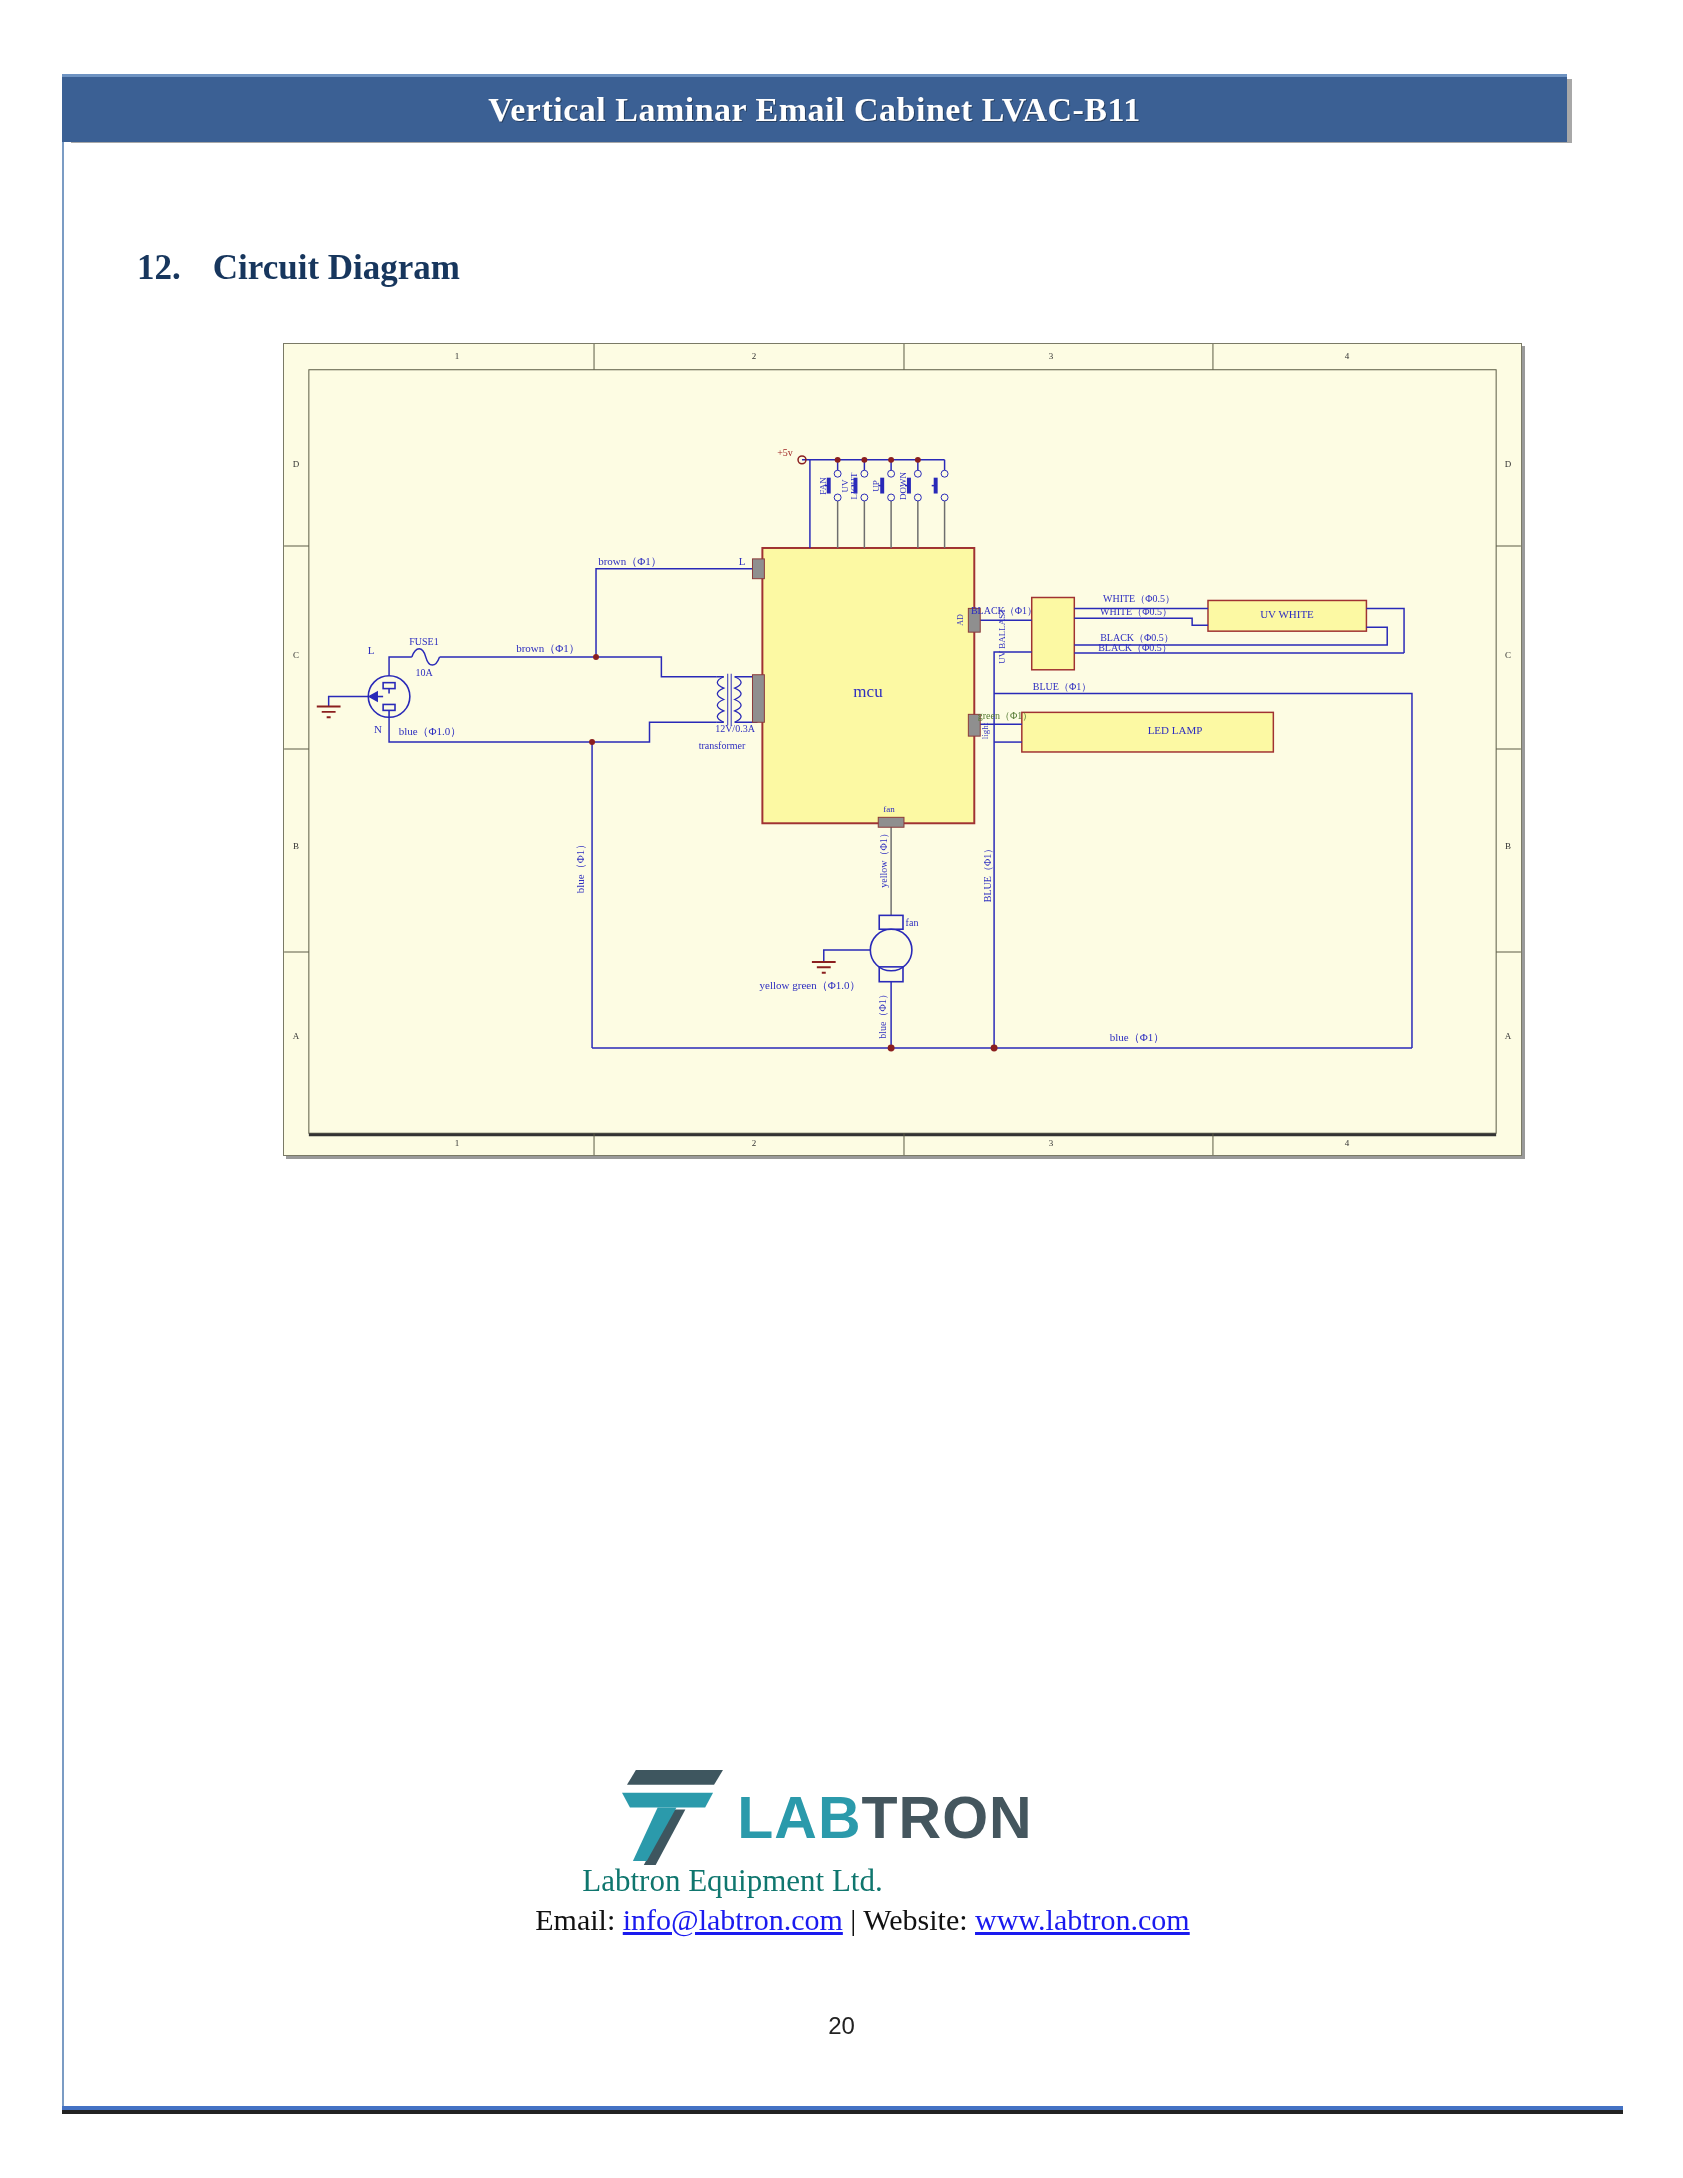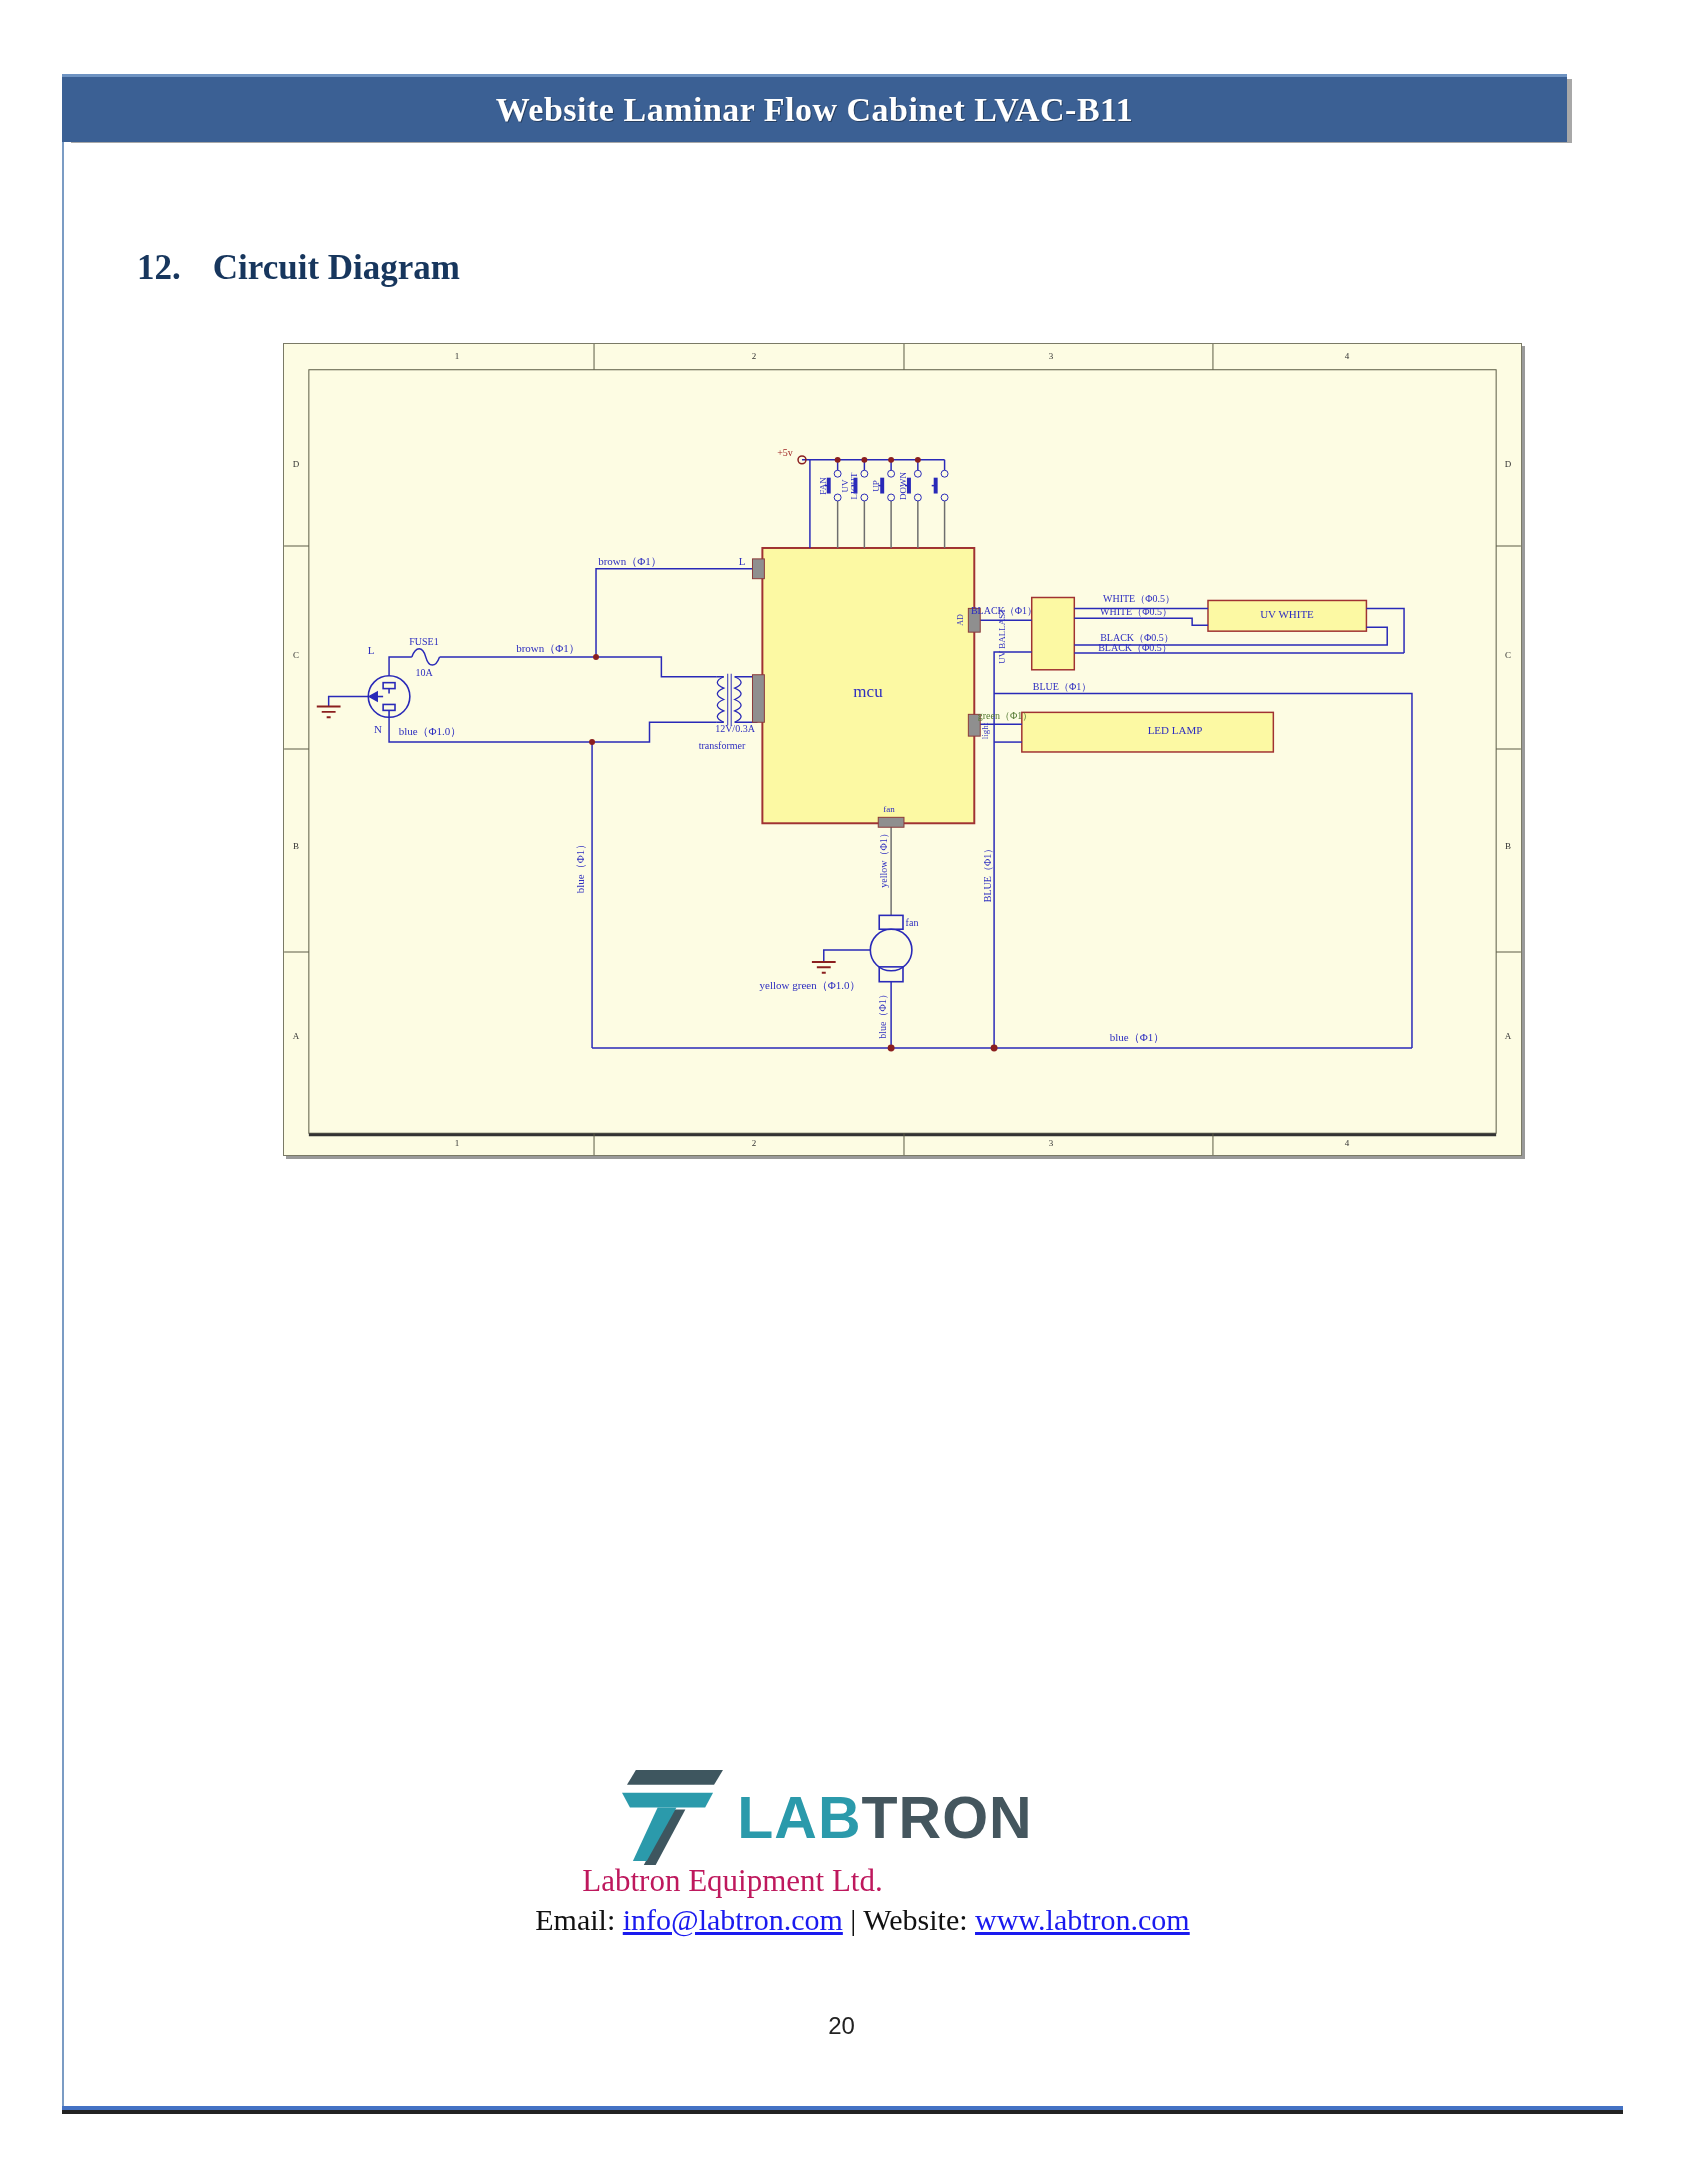--- a/index.html
+++ b/index.html
@@ -24,37 +24,37 @@
   .rot{transform:translate(-50%,-50%) rotate(-90deg);}
   .sm{font-size:10px;} .xs{font-size:9px;} .xxs{font-size:8px;}
   .red{color:#9B1B1B;} .grn{color:#557A33;} .dk{color:#333;}
   .mculbl{font-size:17px;}
   
   .logo-row{position:absolute;left:0;top:1770px;width:1653px;display:flex;
         align-items:center;justify-content:center;gap:14px;}
   .logo-text{font-family:"Liberation Sans",sans-serif;font-size:59px;font-weight:bold;letter-spacing:1px;}
   .logo-lab{color:#2B9AAB;} .logo-tron{color:#44565E;}
   .company{position:absolute;left:0;top:1863px;width:1465px;text-align:center;
-        font-size:31px;color:#be185d;}
+        font-size:31px;color:#0f766e;}
   .contact{position:absolute;left:0;top:1903px;width:1683px;text-align:center;
         font-size:30px;color:#111;white-space:pre-wrap;margin-left:21px;}
   .contact a{color:#1A1AEF;text-decoration:underline;cursor:pointer;}
   .pagenum{position:absolute;left:0;top:2012px;width:1683px;text-align:center;
         font-family:"Liberation Sans",sans-serif;font-size:24px;color:#222;}
 </style>
 </head>
 <body>
 
 <div class="page">
   <div class="border-left"></div>
   <div class="border-bottom-blue"></div>
   <div class="border-bottom-dark"></div>
 
   <div class="header-bar">
-    <span class="title">Website Laminar Flow Cabinet LVAC-B11</span>
+    <span class="title">Vertical Laminar Email Cabinet LVAC-B11</span>
   </div>
 
   <div class="heading">
     <span>12.</span>
     <span>Circuit Diagram</span>
   </div>
 
   <div class="schematic">
 
     <svg width="1237" height="811" viewBox="0 0 1249 819">

